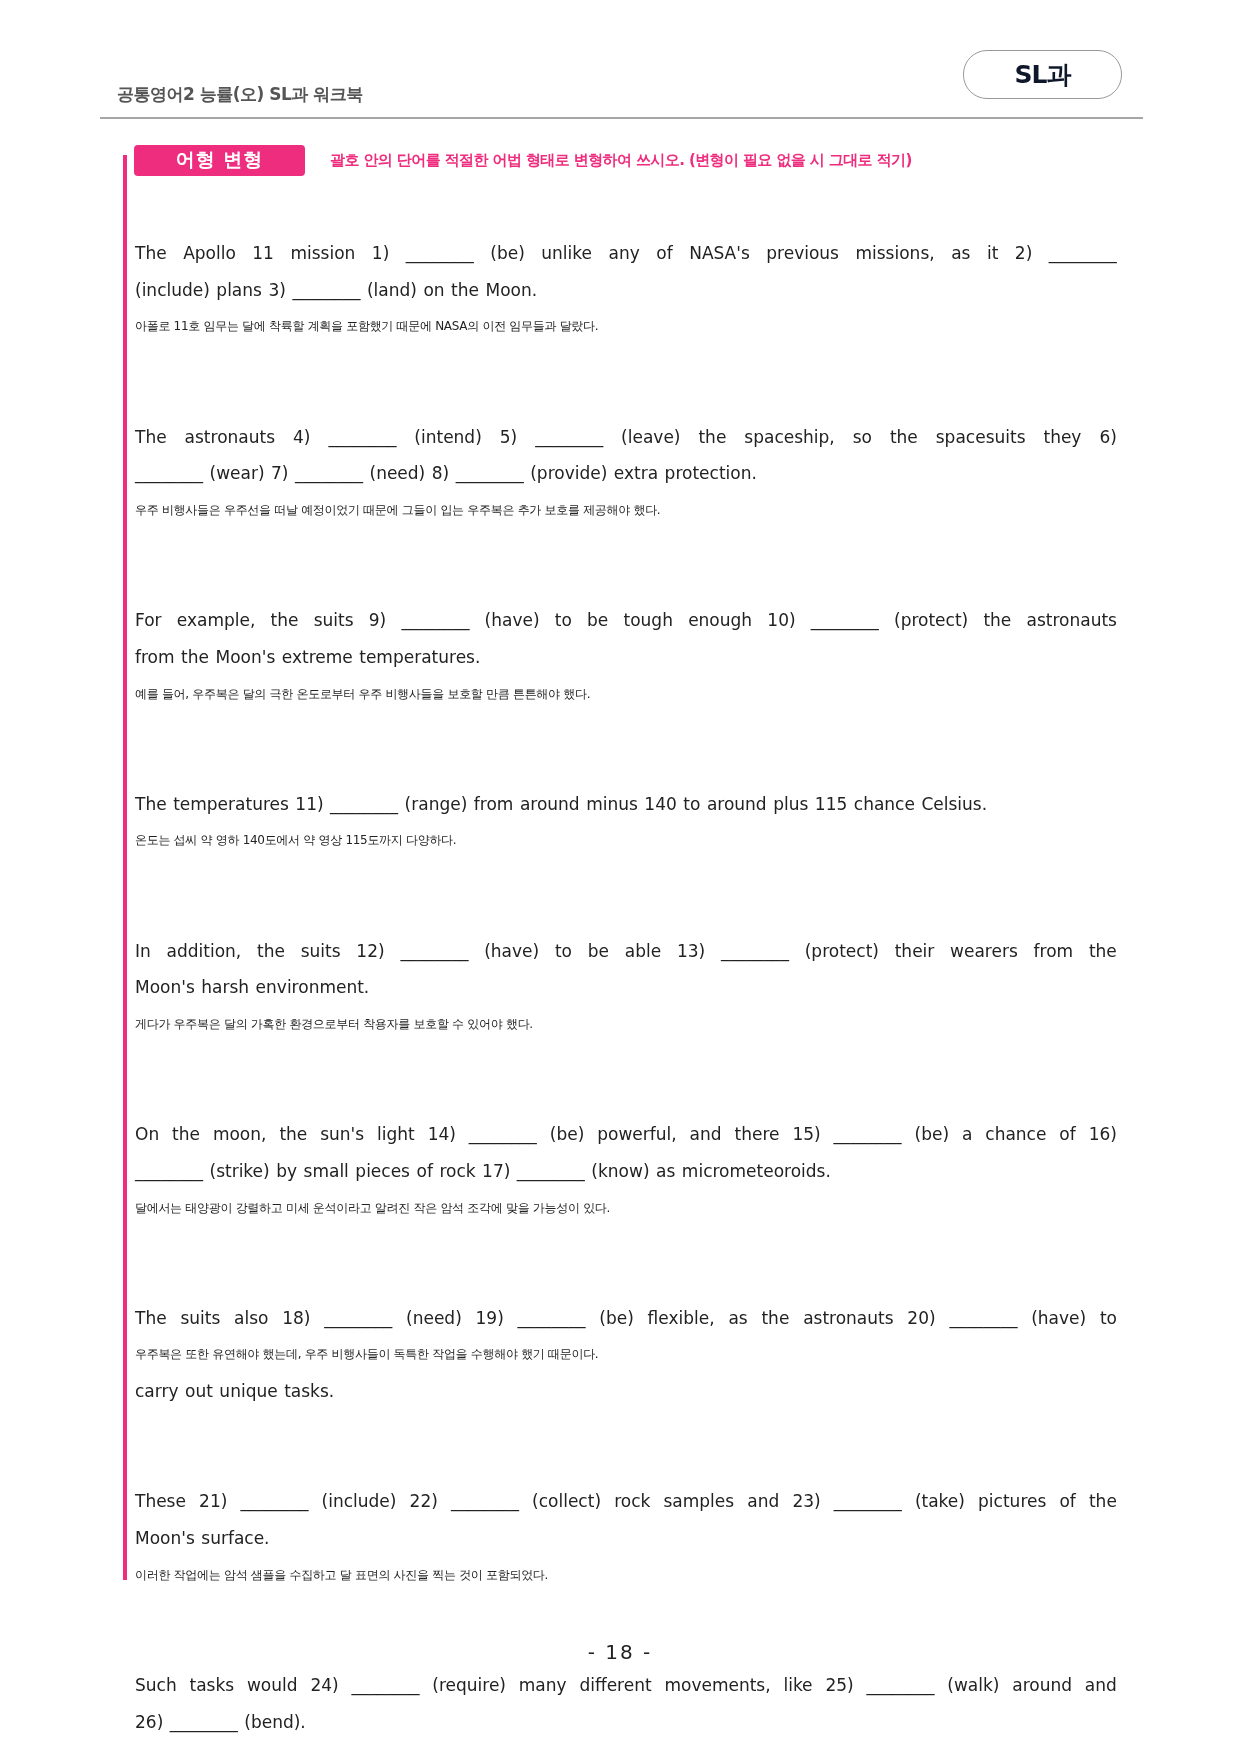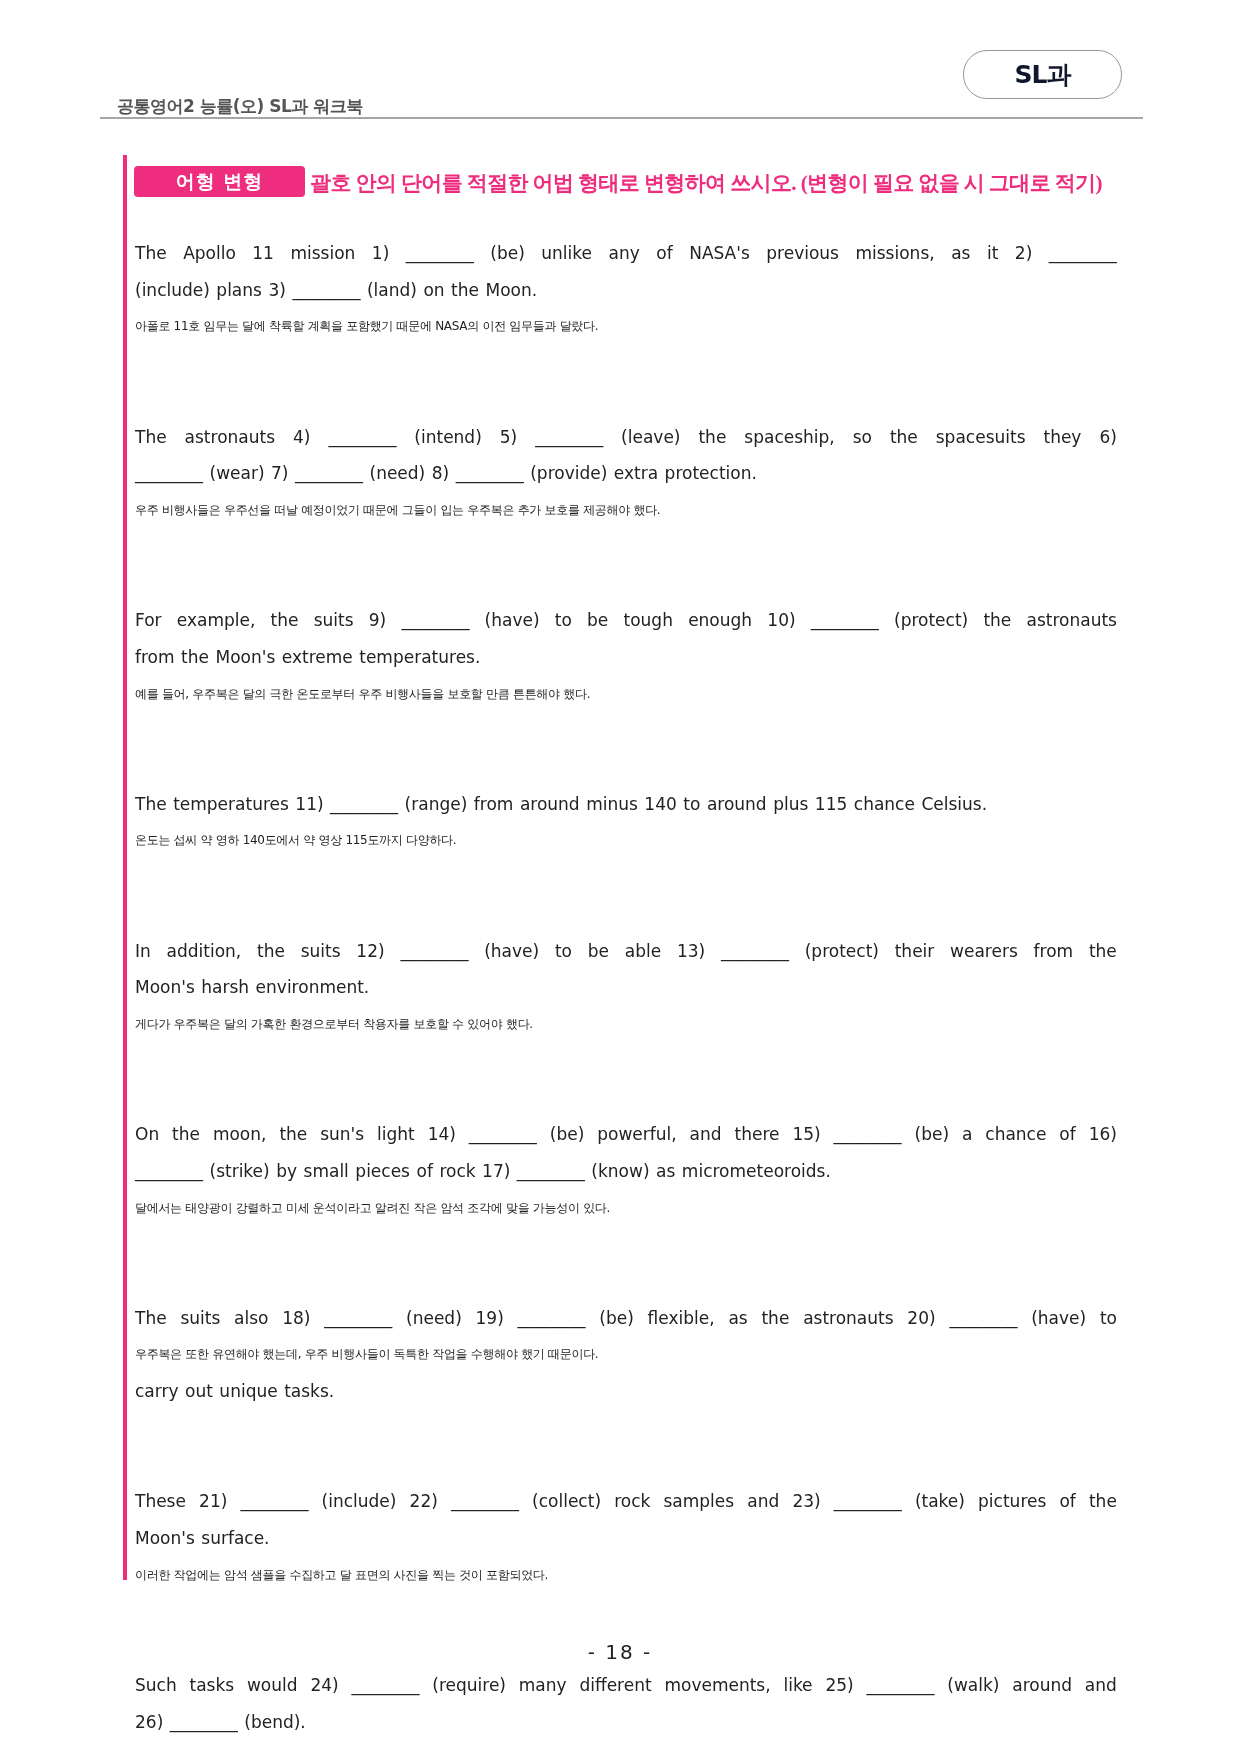--- a/index.html
+++ b/index.html
@@ -1,32 +1,32 @@
 <!DOCTYPE html>
 <html><head>
 <meta charset="utf-8">
 <style>
   html, body { margin: 0; padding: 0; background: #ffffff; }
   body { width: 1240px; height: 1753px; position: relative; overflow: hidden;
          font-family: "DejaVu Sans", "Liberation Sans", sans-serif; color: #222; }
 
   .header-title { position: absolute; left: 117px; top: 83px; font-size: 17px; font-weight: bold;
-                  color: #555; letter-spacing: -0.5px; margin-top: 12px; }
+                  color: #555; letter-spacing: -0.5px; }
   .header-pill { position: absolute; left: 963px; top: 50px; width: 157px; height: 47px;
                  border: 1px solid #999; border-radius: 24px; display: flex; align-items: center;
                  justify-content: center; font-size: 25px; font-weight: bold; color: #0f172a; letter-spacing: -1px; }
   .header-rule { position: absolute; left: 100px; top: 117px; width: 1043px; height: 2px; background: #a6a6a6; }
 
   .accent-bar { position: absolute; left: 123px; top: 155px; width: 4px; height: 1425px; background: #EE2D7E; }
 
-  .instr-row { position: absolute; left: 134px; top: 165px; height: 32px; display: flex; align-items: flex-end; }
+  .instr-row { position: absolute; left: 134px; top: 144px; height: 32px; display: flex; align-items: center; }
   .badge { width: 171px; height: 31px; background: #EE2D7E; border-radius: 4px; color: #fff;
            font-weight: bold; font-size: 19px; display: flex; align-items: center; justify-content: center;
            letter-spacing: 1px; }
-  .instruction { margin-left: 5px; color: #EE2D7E; font-weight: bold; font-size: 21px; letter-spacing: -0.6px; white-space: nowrap; font-family: Liberation Serif, serif; }
+  .instruction { margin-left: 25px; color: #EE2D7E; font-weight: bold; font-size: 15px; letter-spacing: -0.6px; white-space: nowrap; }
 
   .content { position: absolute; left: 135px; top: 235px; width: 982px; }
   .para { margin: 0 0 73.5px 0; }
   .line { height: 36.7px; line-height: 36.7px; font-size: 17px; white-space: nowrap; }
   .line.en { display: flex; justify-content: space-between; }
   .line.en.last { justify-content: flex-start; }
   .line.en.last span { margin-right: 6.5px; }
   .line.ko { font-size: 12px; letter-spacing: -0.3px; }
 
   .page-number { position: absolute; left: 0; width: 1240px; top: 1640px; text-align: center;

